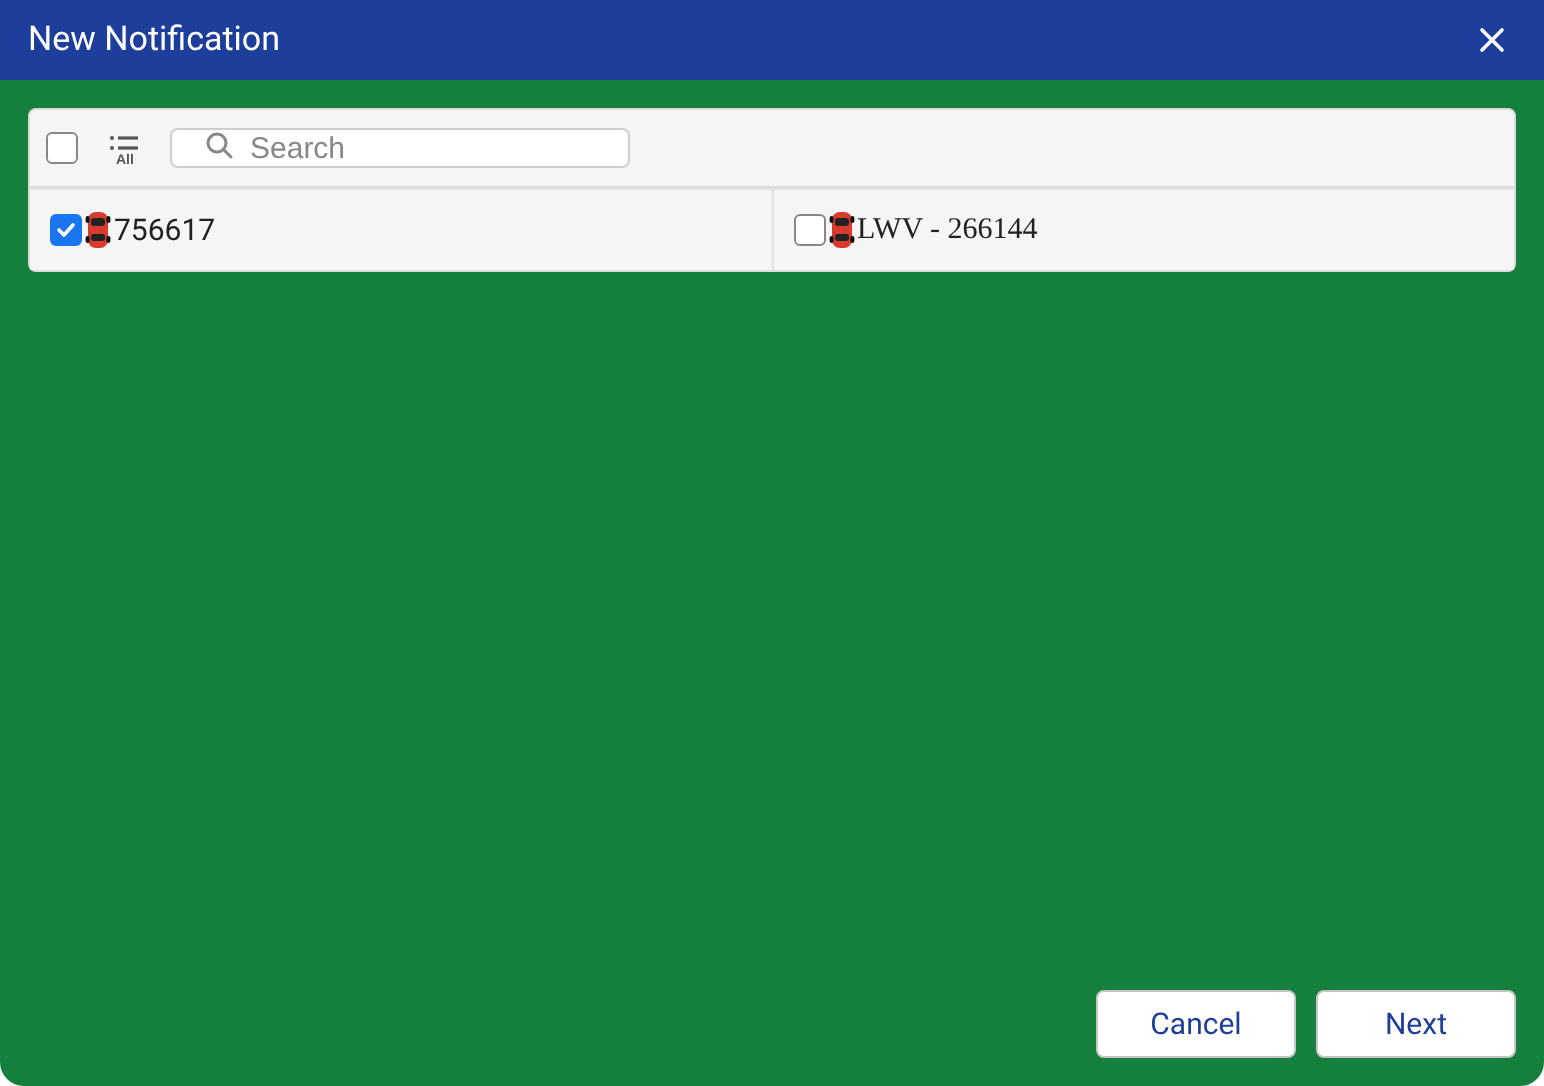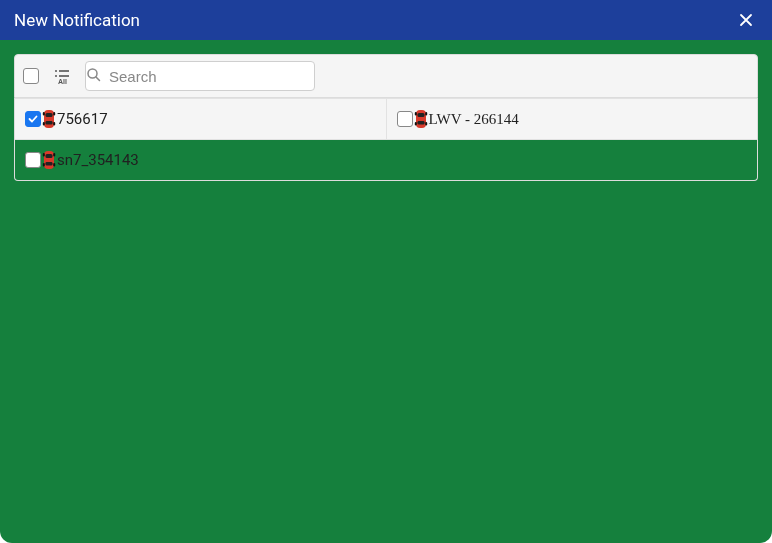--- a/index.html
+++ b/index.html
@@ -63,26 +63,26 @@
     flex-shrink: 0;
   }
   .checkbox.checked {
     background: #1976f0;
     border-color: #1976f0;
   }
   .checkbox.checked svg { display: block; }
   .checkbox svg { display: none; }
   .search-wrap {
     flex: 0 0 230px;
-    height: 30px;
+    height: 20px;
     border: 1px solid #cfcfcf;
     border-radius: 4px;
     background: #fff;
     display: flex; align-items: center;
-    padding: 0 0;
+    padding: 0 16px;
     gap: 6px;
   }
   .search-wrap input {
     border: none; outline: none;
     font-size: 15px;
     color: #333;
     width: 100%;
     background: transparent;
   }
   .search-wrap input::placeholder { color: #888; }
@@ -210,37 +210,24 @@
               <rect x="12.2" y="5" width="2" height="3.5" rx="1" fill="#111"></rect>
               <rect x="1.8" y="15" width="2" height="3.5" rx="1" fill="#111"></rect>
               <rect x="12.2" y="15" width="2" height="3.5" rx="1" fill="#111"></rect>
             </svg>
           </span>
           <span class="item-label">LWV - 266144</span>
         </div>
       </div>
       <div class="grid-row">
 
-        <div class="grid-cell">
-          <span class="checkbox">
-            
-          </span>
-          <span class="car-icon">
-            <svg width="16" height="24" viewBox="0 0 16 24">
-              <rect x="3" y="3" width="10" height="18" rx="4" fill="#d83a2b"></rect>
-              <rect x="4.5" y="6" width="7" height="4" rx="1.5" fill="#222"></rect>
-              <rect x="4.5" y="14" width="7" height="3.5" rx="1.2" fill="#222"></rect>
-              <rect x="1.8" y="5" width="2" height="3.5" rx="1" fill="#111"></rect>
-              <rect x="12.2" y="5" width="2" height="3.5" rx="1" fill="#111"></rect>
-              <rect x="1.8" y="15" width="2" height="3.5" rx="1" fill="#111"></rect>
-              <rect x="12.2" y="15" width="2" height="3.5" rx="1" fill="#111"></rect>
-            </svg>
-          </span>
-          <span class="item-label">sn7_354143</span>
-        </div>
 
       </div>
     </div>
 
   </div>
 
+  <div class="footer">
+    <div class="btn">Cancel</div>
+    <div class="btn">Next</div>
+  </div>
 
 </div>
 
 </body></html>

